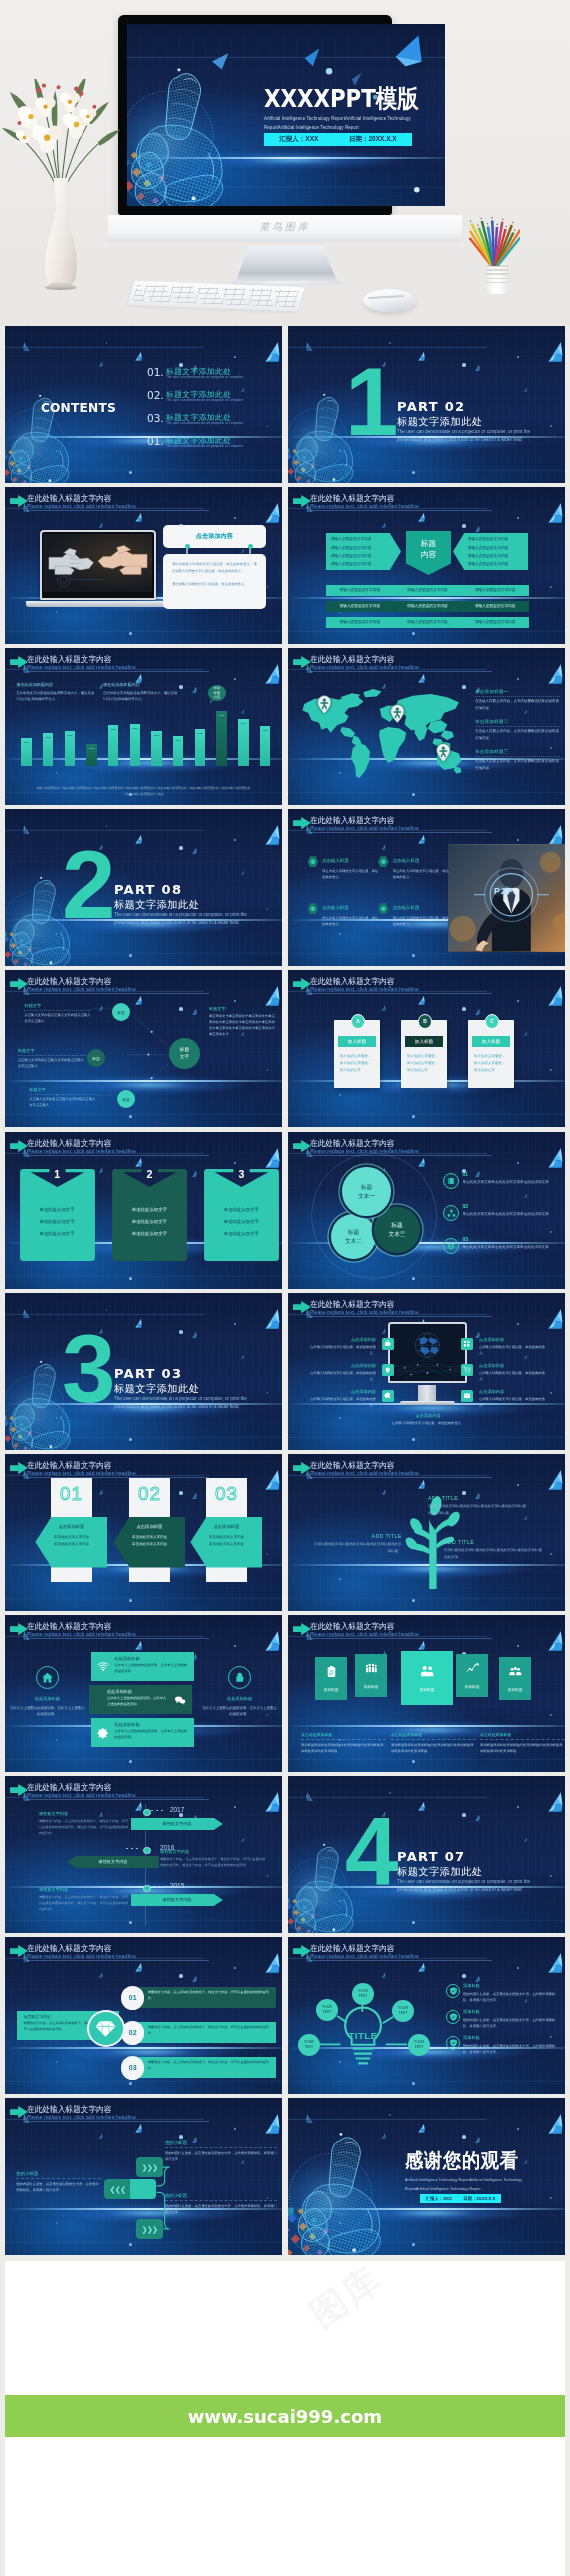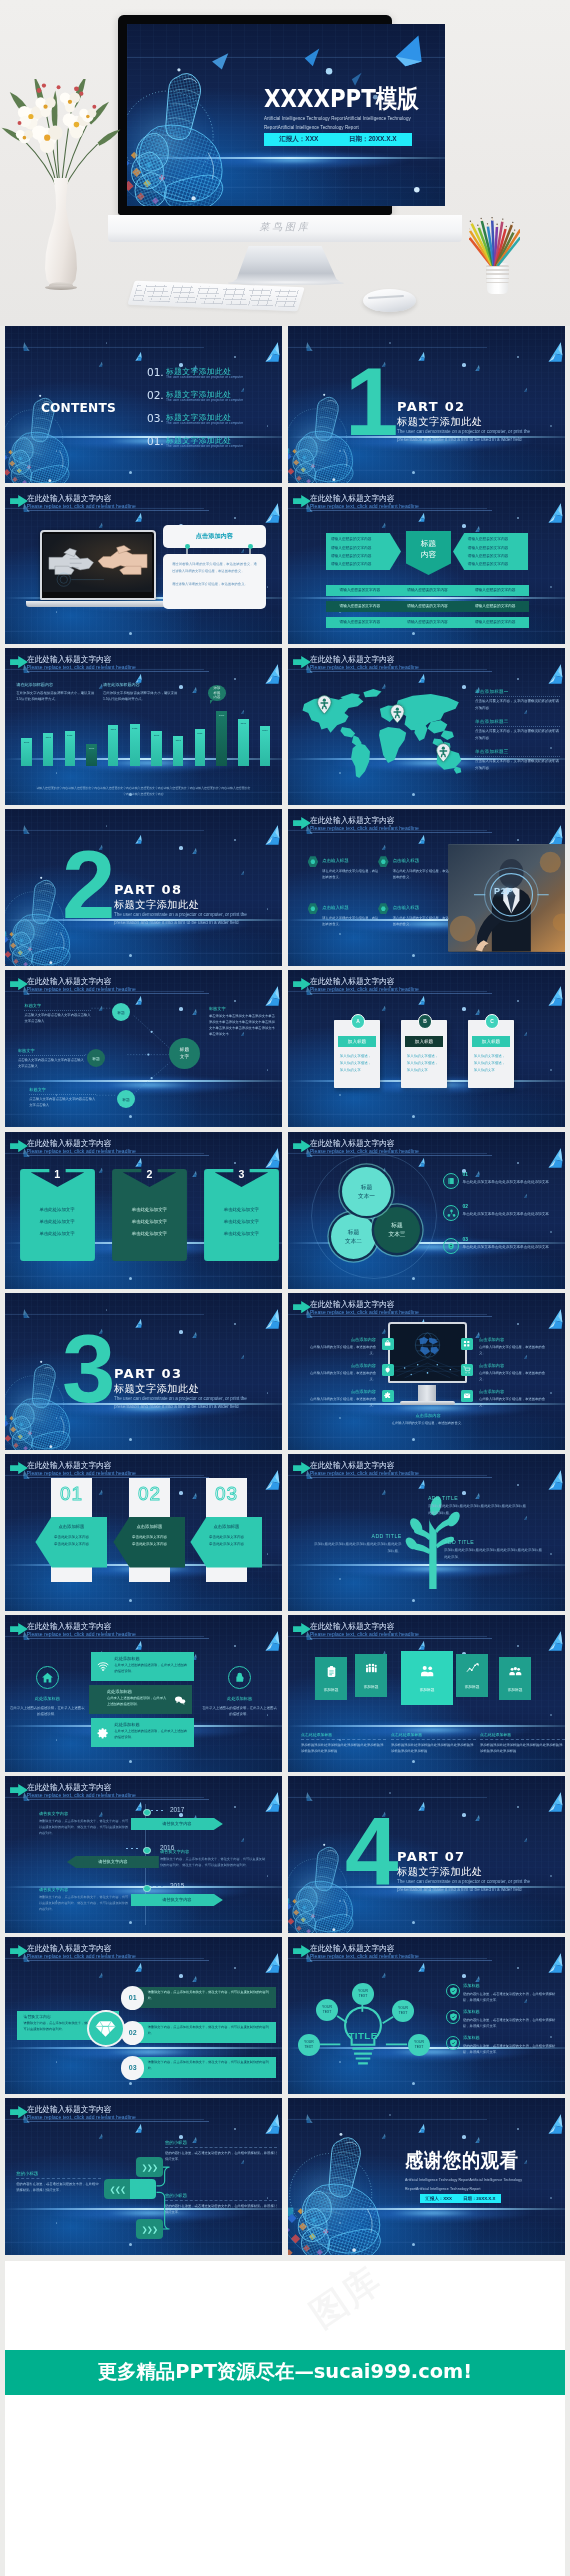--- a/index.html
+++ b/index.html
@@ -633,22 +633,22 @@
           <polygon points="62.7,25.4 64.6,22.6 64.1,26.3" fill="#f0d8bc"></polygon>
           <circle cx="64.6" cy="22.6" r="0.8" fill="#4a3a2a"></circle>
           <line x1="34.6" y1="70" x2="62.7" y2="34.9" stroke="#2fa8a8" stroke-width="3.1"></line>
           <polygon points="62.7,34.9 64.8,32.2 64.0,35.9" fill="#f0d8bc"></polygon>
           <circle cx="64.8" cy="32.2" r="0.8" fill="#4a3a2a"></circle>
         </svg></div>
     </div>
   <div id="grid"></div>
   <div class="whitepanel"></div>
   <div class="wm" style="left:308px;top:2273px;">图库</div>
-  <div class="banner1">
-      <div class="txt">更多精品PPT资源尽在—sucai999.com!</div>
+  <div class="banner2">
+      <div class="txt">www.sucai999.com</div>
     </div>
 </div>
 
 <div class="slide" style="left: 4.9px; top: 326px;">
   <div class="bg">
    <div class="bgbase"></div>
       <div class="gridlines"></div>
    <div class="hline" style="top:21px;right:78px"></div>
    <div class="hline" style="top:144px;opacity:.45"></div>
    <div class="glow" style="top:101px"></div>

